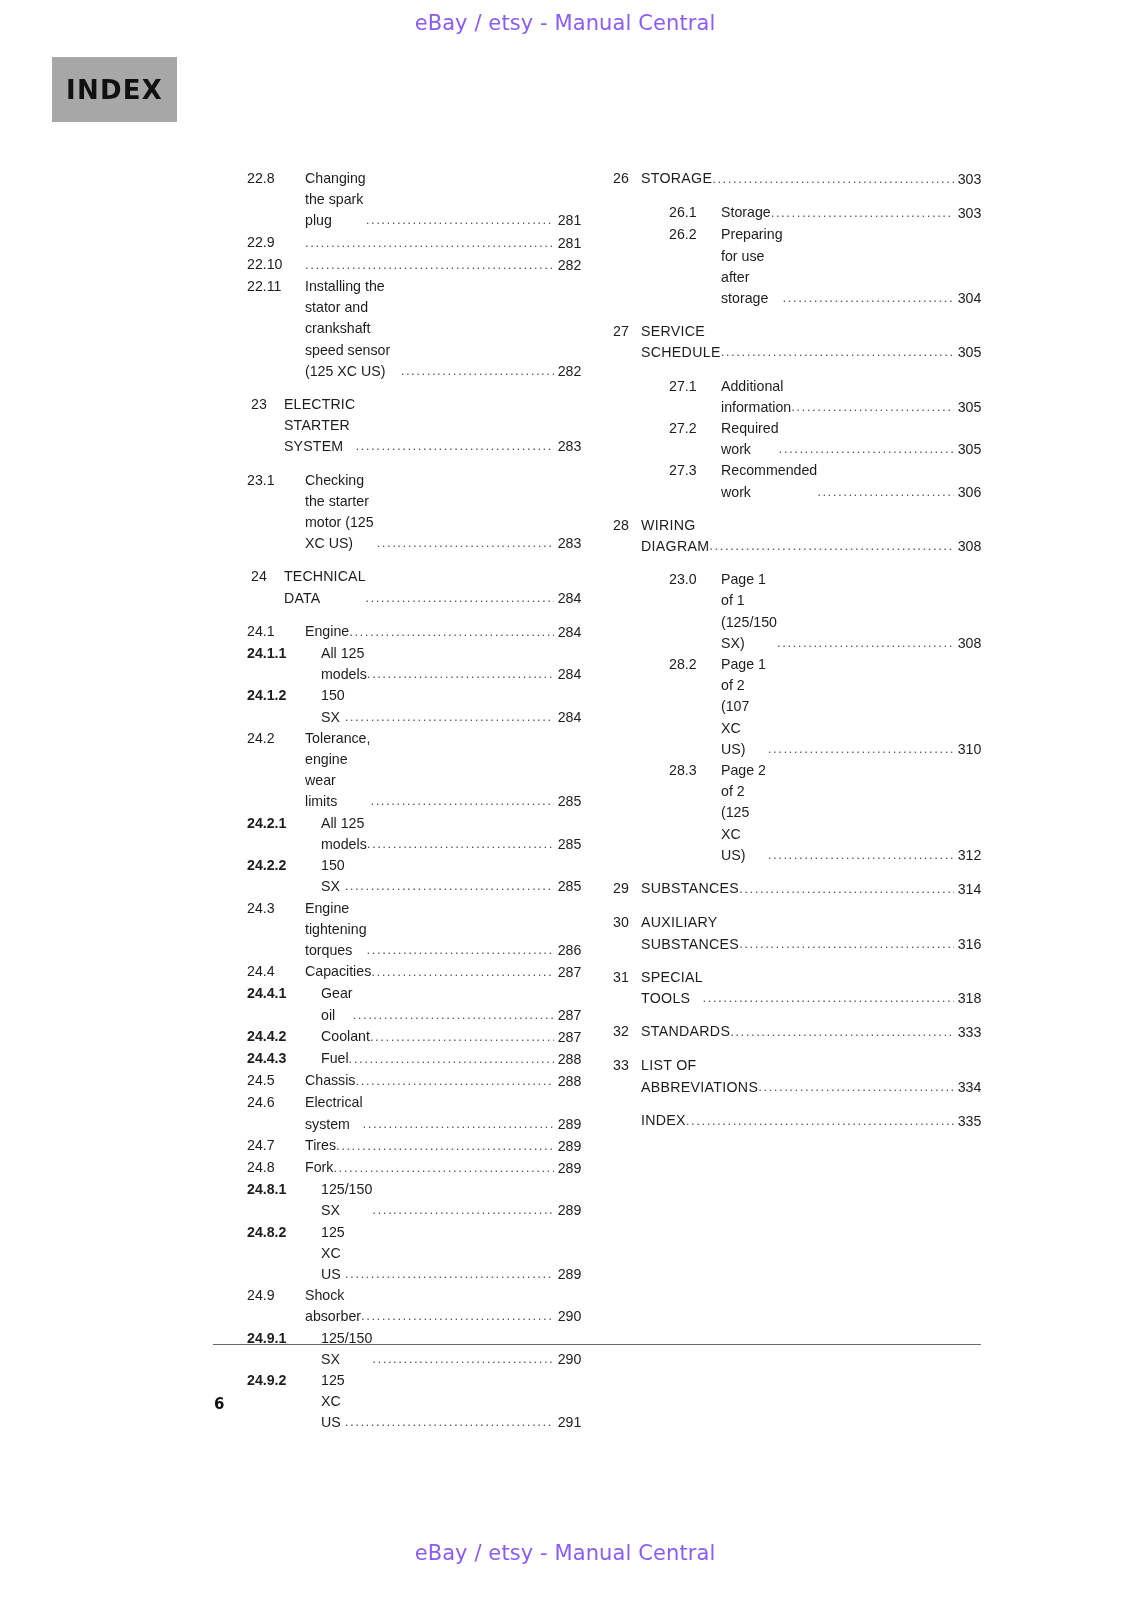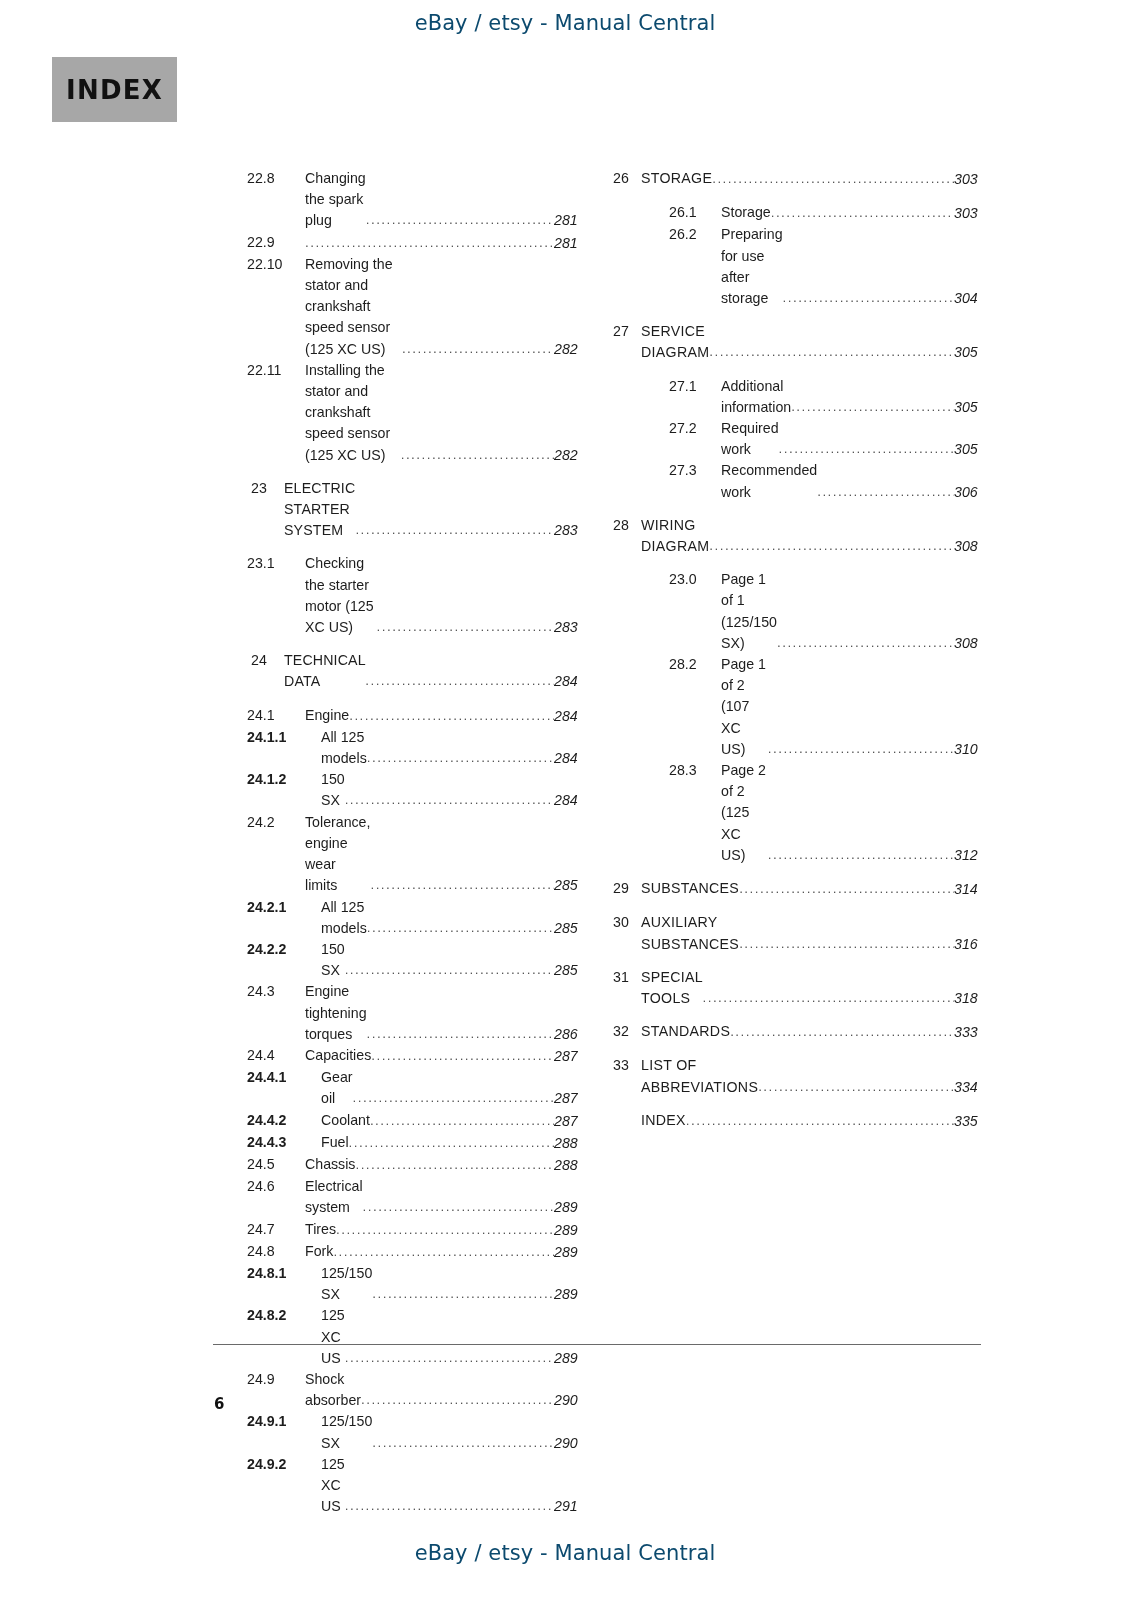--- a/index.html
+++ b/index.html
@@ -20,21 +20,21 @@
   }
 
   
   .watermark {
     position: absolute;
     left: 0;
     width: 1130px;
     text-align: center;
     font-family: "DejaVu Sans", sans-serif;
     font-size: 21px;
-    color: #0c4a6e;
+    color: #8b5cf6;
     letter-spacing: 0.1px;
   }
   .watermark-top { top: 11px; }
   .watermark-bottom { top: 1541px; }
 
   
   .index-badge {
     position: absolute;
     left: 52px;
     top: 57px;
@@ -95,24 +95,23 @@
     overflow: hidden;
     white-space: nowrap;
     letter-spacing: 1.45px;
     color: #555;
     font-size: 13.5px;
     align-self: flex-end;
     padding-bottom: 1px;
   }
   .entry .pageno {
     flex: 0 0 auto;
-    text-align: left;
+    text-align: center;
     white-space: nowrap;
     align-self: flex-end;
-    font-style: italic;
   }
 
   
   .col-left .lvl1 .num   { width: 33px; }
   .col-left .lvl1 .title { letter-spacing: 0.15px; }
   .col-left .lvl2 .num   { width: 58px; margin-left: 0px; }
   .col-left .lvl3 .num   { width: 74px; margin-left: 0px; font-weight: bold; }
   .col-left .pageno      { width: 31px; }
 
   .col-left .lvl2, .col-left .lvl3 { padding-left: 0px; }
@@ -176,21 +175,20 @@
         <div class="entry lvl2">
           <span class="num">22.9</span>
           <span class="body">
             <span class="leader">........................................................................................................................</span>
           </span>
           <span class="pageno">281</span>
         </div>
         <div class="entry lvl2">
           <span class="num">22.10</span>
           <span class="body">
-            <span class="title">Removing the stator and crankshaft speed sensor (125 XC US)</span>
             <span class="leader">........................................................................................................................</span>
           </span>
           <span class="pageno">282</span>
         </div>
         <div class="entry lvl2">
           <span class="num">22.11</span>
           <span class="body">
             <span class="title">Installing the stator and crankshaft speed sensor (125 XC US)</span>
             <span class="leader">........................................................................................................................</span>
           </span>
@@ -402,21 +400,21 @@
           <span class="num">26.2</span>
           <span class="body">
             <span class="title">Preparing for use after storage</span>
             <span class="leader">........................................................................................................................</span>
           </span>
           <span class="pageno">304</span>
         </div>
         <div class="entry lvl1 caps gap-before">
           <span class="num">27</span>
           <span class="body">
-            <span class="title">SERVICE DIAGRAM</span>
+            <span class="title">SERVICE SCHEDULE</span>
             <span class="leader">........................................................................................................................</span>
           </span>
           <span class="pageno">305</span>
         </div>
         <div class="entry lvl2 gap-before">
           <span class="num">27.1</span>
           <span class="body">
             <span class="title">Additional information</span>
             <span class="leader">........................................................................................................................</span>
           </span>

